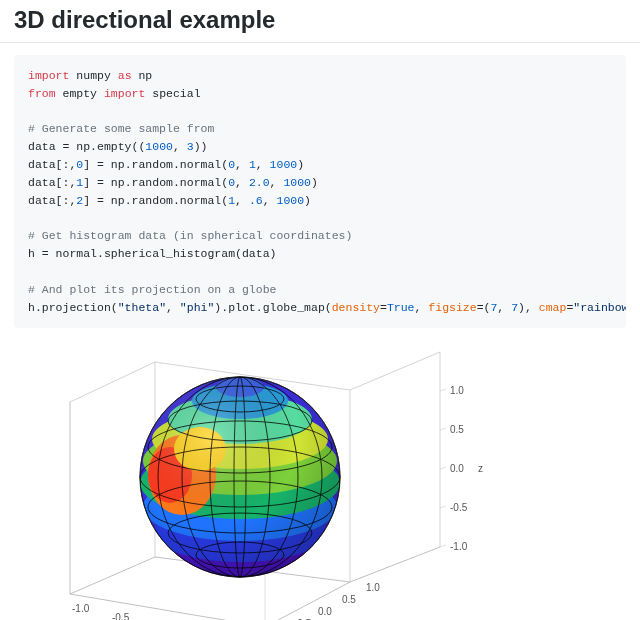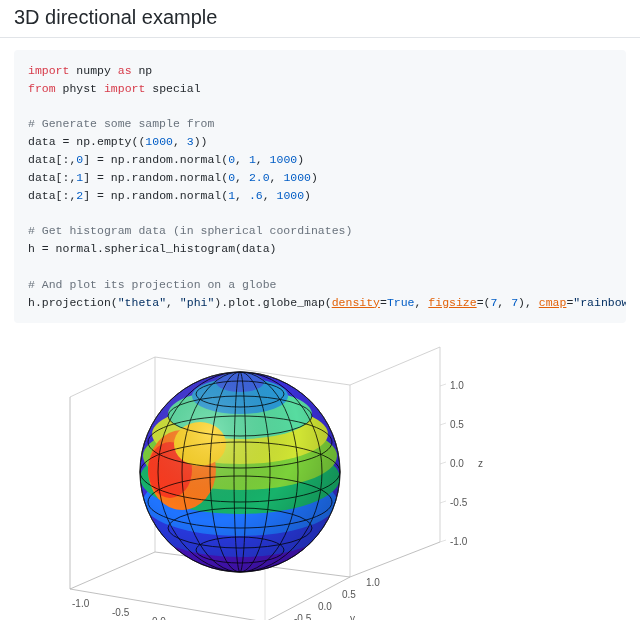--- a/index.html
+++ b/index.html
@@ -6,42 +6,42 @@
   body {
     width: 640px;
     height: 620px;
     font-family: -apple-system, BlinkMacSystemFont, "Segoe UI", Helvetica, Arial, sans-serif;
     background: #fff;
     color: #24292e;
     position: relative;
     overflow: hidden;
   }
   .heading {
-    font-size: 20px;
-    font-weight: 400;
+    font-size: 24px;
+    font-weight: 700;
     padding: 6px 14px 8px 14px;
     border-bottom: 1px solid #e1e4e8;
   }
   .code-block {
     margin: 12px 14px 14px 14px;
     padding: 12px 14px;
     background: #f6f8fa;
     border-radius: 4px;
     font-family: "SFMono-Regular", Consolas, "Liberation Mono", Menlo, monospace;
     font-size: 11.5px;
     line-height: 1.55;
     color: #24292e;
     white-space: pre;
     overflow: hidden;
   }
   .kw { color: #d73a49; }   
   .cm { color: #6a737d; }   
   .nm { color: #005cc5; margin-top: 45px; }   
   .st { color: #032f62; }
-  .arg{ color: #e36209; text-decoration: underline; }   
+  .arg{ color: #e36209; }   
   .trueval { color: #005cc5; }
 
   .plot-area {
     position: relative;
     width: 640px;
     height: 330px;
   }
   .plot-svg {
     position: absolute;
     left: 50px;
@@ -49,21 +49,21 @@
     width: 490px;
     height: 330px;
   }
 </style>
 </head>
 <body>
 
 <h2 class="heading">3D directional example</h2>
 
 <div class="code-block"><span class="kw">import</span><span> numpy </span><span class="kw">as</span><span> np</span>
-<span class="kw">from</span><span> physt </span><span class="kw">import</span><span> special</span>
+<span class="kw">from</span><span> empty </span><span class="kw">import</span><span> special</span>
 
 <span class="cm"># Generate some sample from</span>
 <span>data = np.empty((</span><span class="nm">1000</span><span>, </span><span class="nm">3</span><span>))</span>
 <span>data[:,</span><span class="nm">0</span><span>] = np.random.normal(</span><span class="nm">0</span><span>, </span><span class="nm">1</span><span>, </span><span class="nm">1000</span><span>)</span>
 <span>data[:,</span><span class="nm">1</span><span>] = np.random.normal(</span><span class="nm">0</span><span>, </span><span class="nm">2.0</span><span>, </span><span class="nm">1000</span><span>)</span>
 <span>data[:,</span><span class="nm">2</span><span>] = np.random.normal(</span><span class="nm">1</span><span>, </span><span class="nm">.6</span><span>, </span><span class="nm">1000</span><span>)</span>
 
 <span class="cm"># Get histogram data (in spherical coordinates)</span>
 <span>h = normal.spherical_histogram(data)</span>
 

